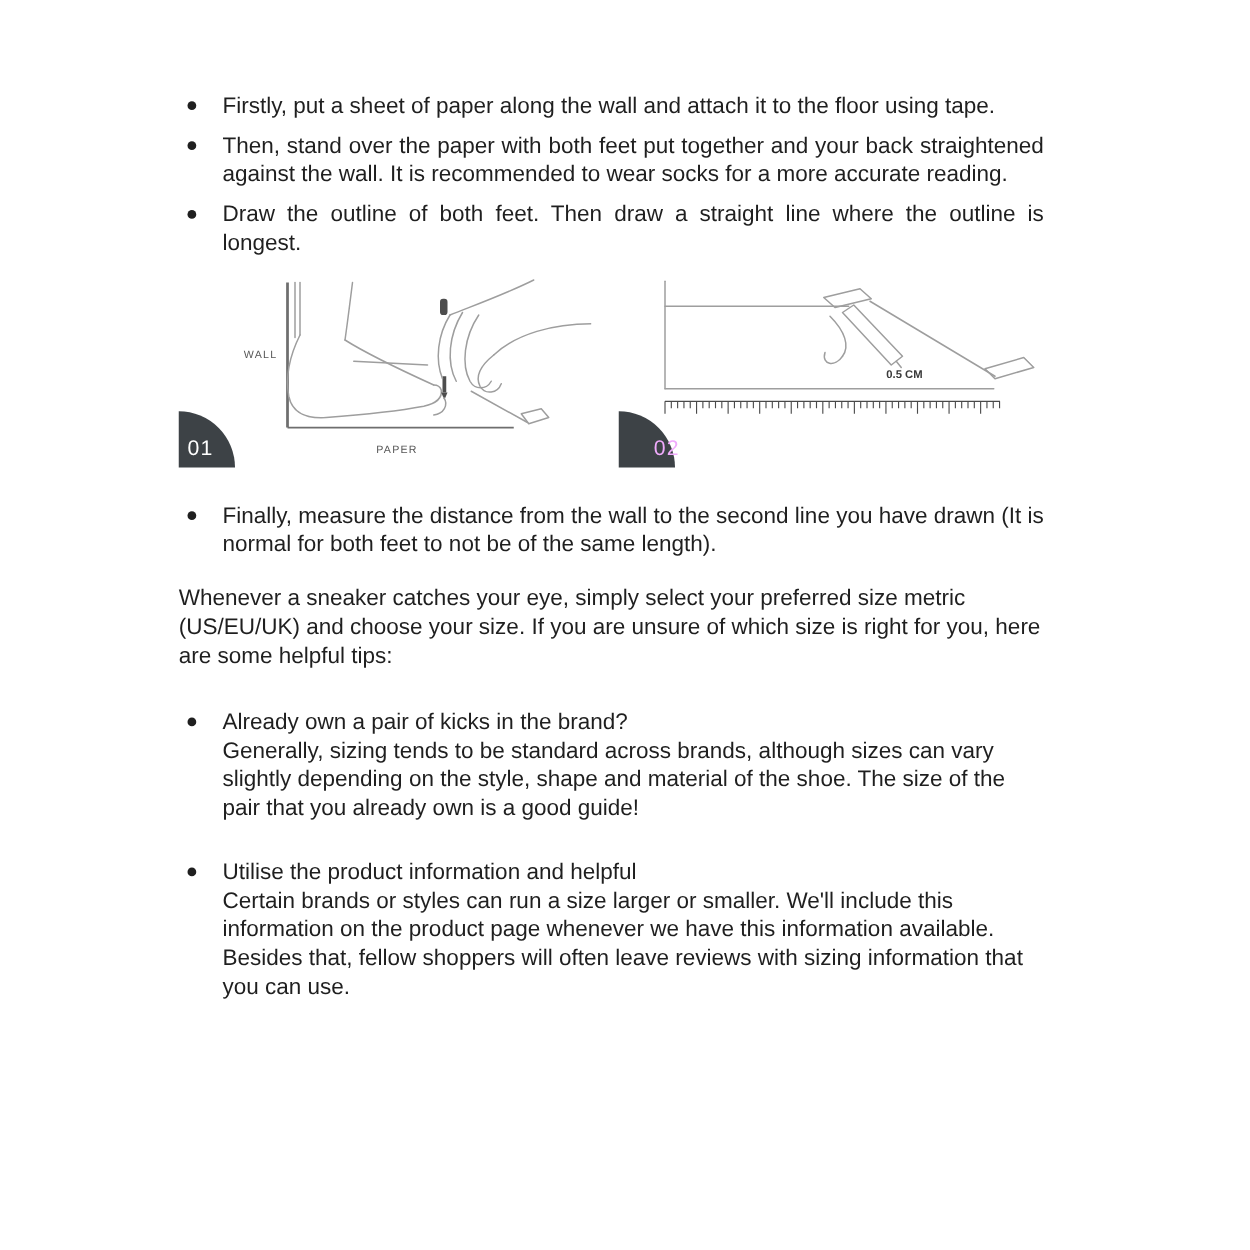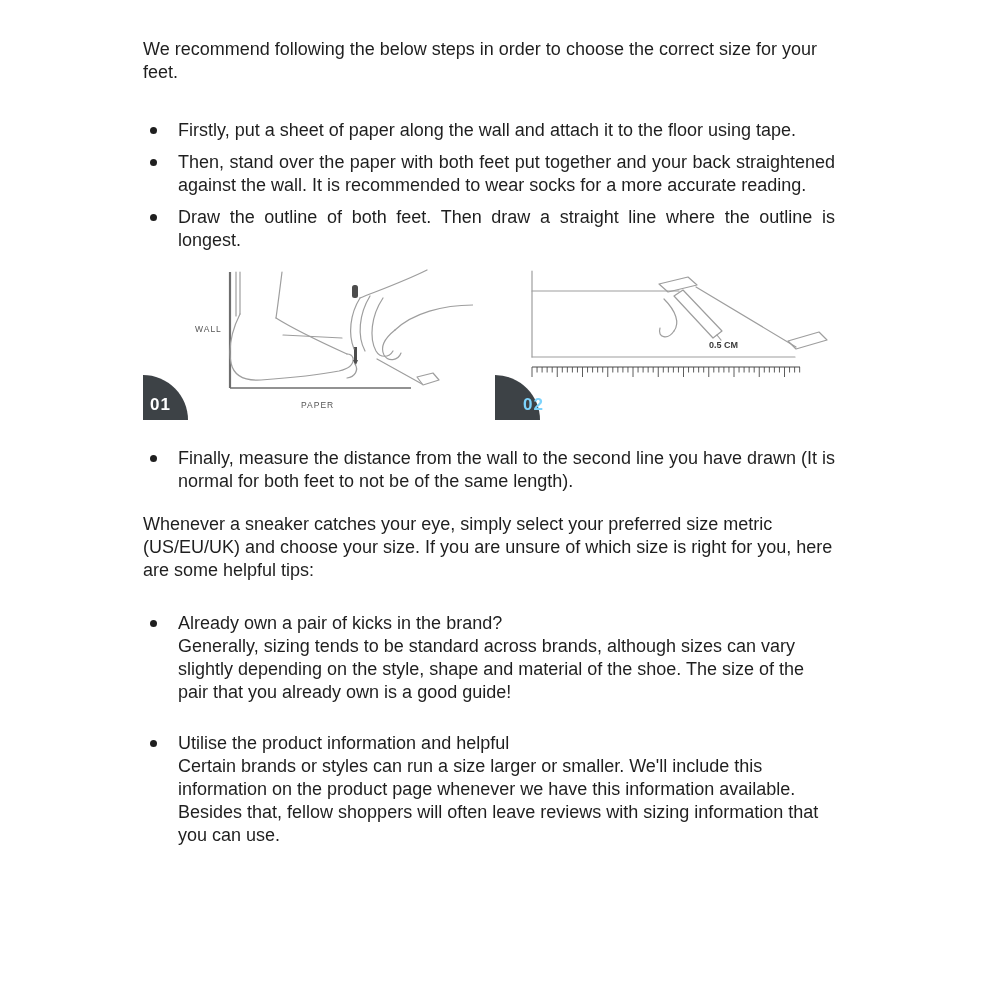--- a/index.html
+++ b/index.html
@@ -28,38 +28,37 @@
   .j{text-align:justify;}
   .sizing-para{margin:20px 0 0 0;}
   
   .figures{position:relative;margin-top:16px;height:152px;}
   .fig{position:absolute;top:0;}
   .fig1{left:0;width:330px;height:152px;}
   .fig2{left:352px;width:340px;height:152px;}
   .badge{
     position:absolute;width:45px;height:45px;top:107px;
     background:#3d4246;border-radius:0 100% 0 0;
-    color:#ffffff;font-weight:700;font-size:17px;letter-spacing:1px;
+    color:#ffffff;font-weight:400;font-size:17px;letter-spacing:1px;
     display:flex;align-items:flex-end;box-sizing:border-box;
     padding:0 0 4px 7px;
   }
   .badge1{left:0;}
   .badge2{left:352px;}
   svg{display:block;}
   .sketch{fill:none;stroke:#9e9e9e;stroke-width:1.2;stroke-linecap:round;stroke-linejoin:round;}
   .sketch-dark{fill:none;stroke:#6e6e6e;stroke-linecap:butt;}
   .figlabel{font-family:"Liberation Sans",sans-serif;fill:#555;letter-spacing:1px;}
 </style>
 </head>
 <body>
 
 <div class="page">
   <div class="content">
 
-    <p class="para">We recommend following the below steps in order to choose the correct size for your feet.</p>
 
     <div class="list">
       <div class="bullet">
         <span class="dot"></span>
         <div class="btext">Firstly, put a sheet of paper along the wall and attach it to the floor using tape.</div>
       </div>
       <div class="bullet">
         <span class="dot"></span>
         <div class="btext j">Then, stand over the paper with both feet put together and your back straightened against the wall. It is recommended to wear socks for a more accurate reading.</div>
       </div>
@@ -181,21 +180,21 @@
                 <line x1="237.35" x2="237.35" y1="0" y2="5.5" stroke="#4a4a4a" stroke-width="0.9"></line>
                 <line x1="242.39999999999998" x2="242.39999999999998" y1="0" y2="5.5" stroke="#4a4a4a" stroke-width="0.9"></line>
                 <line x1="247.45" x2="247.45" y1="0" y2="5.5" stroke="#4a4a4a" stroke-width="0.9"></line>
                 <line x1="252.5" x2="252.5" y1="0" y2="10" stroke="#4a4a4a" stroke-width="0.9"></line>
                 <line x1="257.55" x2="257.55" y1="0" y2="5.5" stroke="#4a4a4a" stroke-width="0.9"></line>
                 <line x1="262.59999999999997" x2="262.59999999999997" y1="0" y2="5.5" stroke="#4a4a4a" stroke-width="0.9"></line>
                 <line x1="267.65" x2="267.65" y1="0" y2="5.5" stroke="#4a4a4a" stroke-width="0.9"></line>
               </g>
           </g>
         </svg>
-        <div class="badge badge2" style="left: 0px; background: rgb(61, 66, 70); color: #7dd3fc; padding-left: 28px;">
+        <div class="badge badge2" style="left: 0px; background: rgb(61, 66, 70); color: #f0abfc; padding-left: 28px;">
           <span>02</span>
         </div>
       </div>
     </div>
 
     <div class="list2">
       <div class="bullet">
         <span class="dot"></span>
         <div class="btext j">Finally, measure the distance from the wall to the second line you have drawn (It is normal for both feet to not be of the same length).</div>
       </div>

